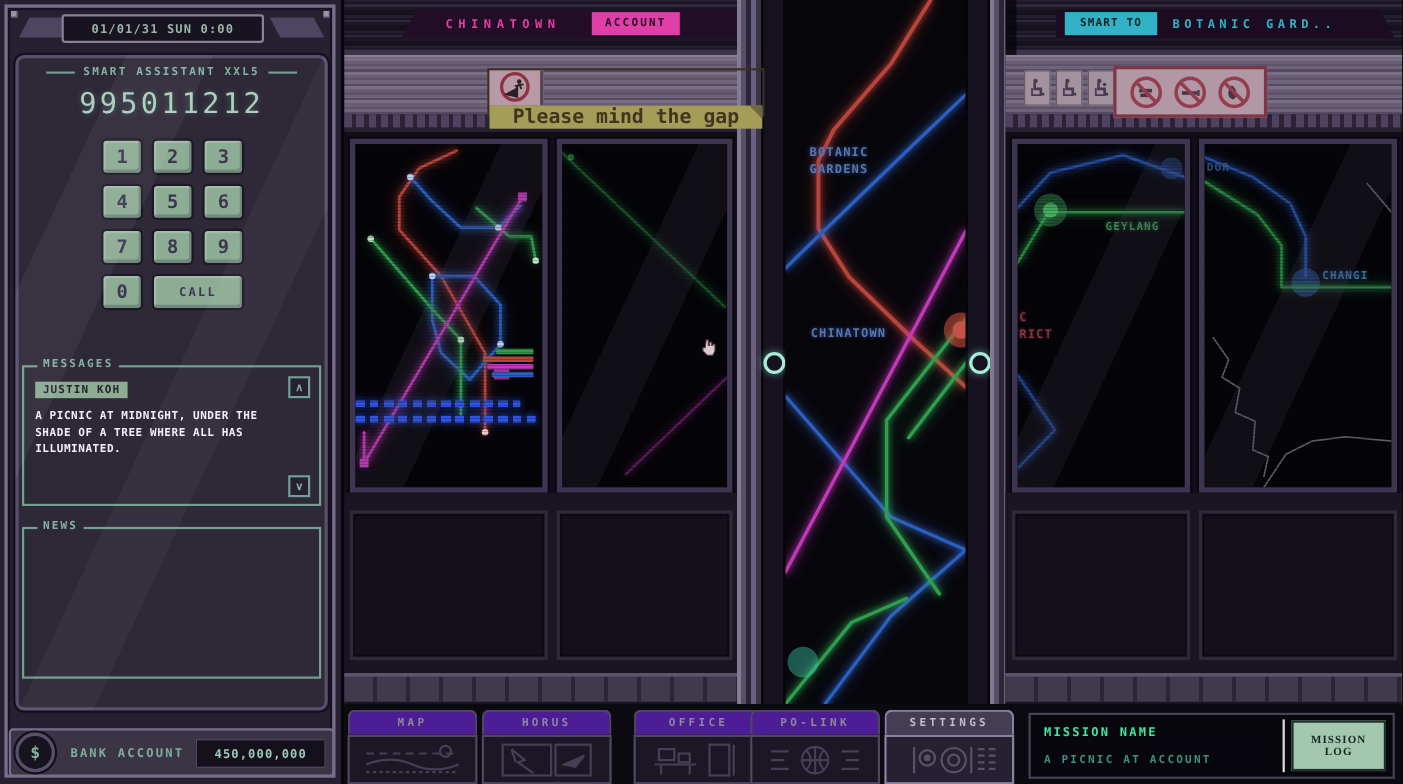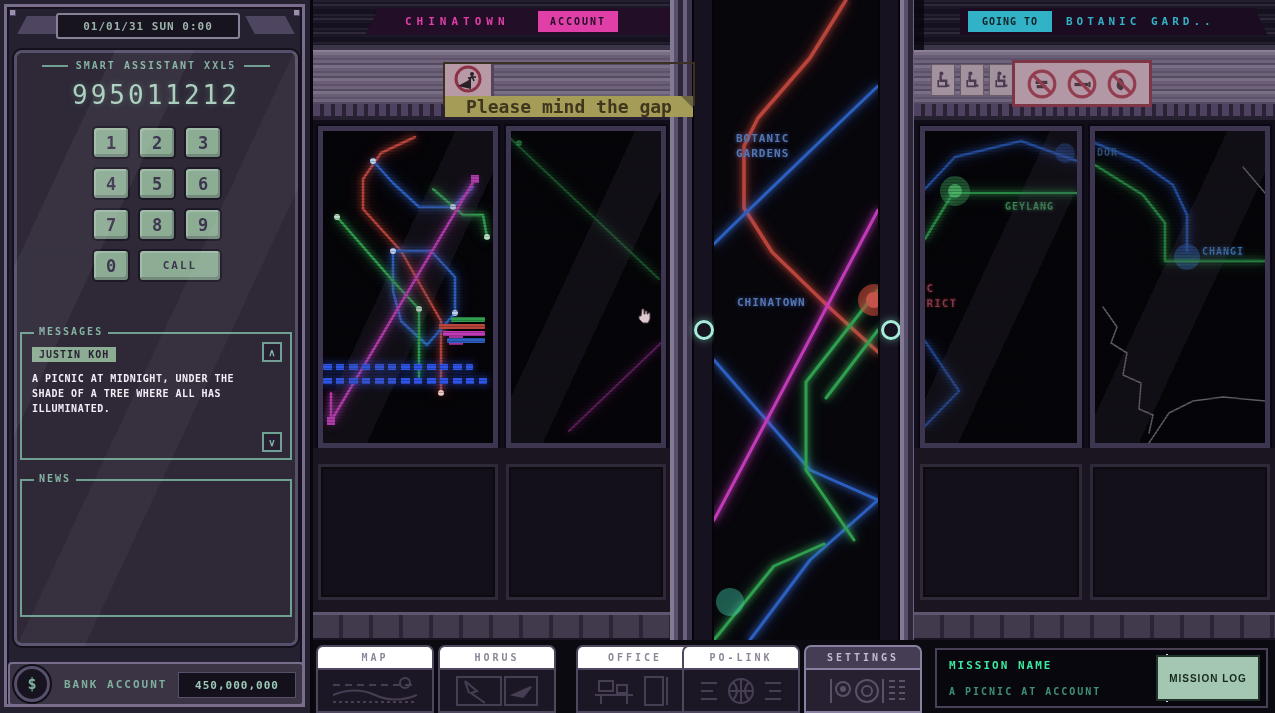--- a/index.html
+++ b/index.html
@@ -135,35 +135,35 @@
   .girder{background:#403a4c;border-top:3px solid #5e5670;border-bottom:4px solid #191422;box-sizing:border-box;
           background-image:repeating-linear-gradient(90deg,transparent 0 26px,#2b2535 26px 30px);}
   .gird-l{left:313px;top:612px;width:357px;height:30px;}
   .gird-r{left:914px;top:612px;width:361px;height:30px;}
 
   .hand-cursor{left:637px;top:308px;z-index:8;}
 
   
   .hud{left:313px;top:640px;width:962px;height:73px;background:#0c0a11;z-index:5;}
   .tab{position:absolute;width:118px;height:68px;top:5px;}
-  .tab-header{height:23px;background:#ffffff;border:2px solid #4f475e;border-bottom:none;border-radius:7px 7px 0 0;
+  .tab-header{height:23px;background:#4c1d95;border:2px solid #4f475e;border-bottom:none;border-radius:7px 7px 0 0;
               color:#8e8699;font-size:10px;font-weight:bold;letter-spacing:3px;display:flex;align-items:center;justify-content:center;box-sizing:border-box;}
   .tab-body{height:45px;border:2px solid #4f475e;background:#1c1725;display:flex;align-items:center;justify-content:center;box-sizing:border-box;}
   .tab.active .tab-header{background:#453d54;color:#c4bbd2;border-color:#8a80a2;}
   .tab.active .tab-body{background:#262030;border-color:#8a80a2;}
   .tab-icon{stroke:#473e54;fill:none;stroke-width:2;}
   .tab.active .tab-icon{stroke:#5a5068;}
 
   .mission{left:622px;top:8px;width:333px;height:60px;background:#08070d;border:2px solid #4a4156;box-sizing:border-box;}
   .mission-heading{left:12px;top:9px;color:#3de8a0;font-size:11px;font-weight:bold;letter-spacing:2px;}
   .mission-name{left:12px;top:36px;color:#3f8f78;font-size:10px;font-weight:bold;letter-spacing:2px;}
   .mission-divider{right:98px;top:4px;width:2px;height:48px;background:#d8e4da;}
-  .mission-log-btn{right:6px;top:5px;width:104px;height:46px;background:#a3c7b0;border:2px solid #1f3328;color:#16281e;
+  .mission-log-btn{right:6px;top:5px;width:86px;height:46px;background:#a3c7b0;border:2px solid #1f3328;color:#16281e;
                    font-size:10px;font-weight:bold;letter-spacing:1px;display:flex;align-items:center;justify-content:center;
-                   box-sizing:border-box;font-family:Liberation Sans, sans-serif;}
+                   box-sizing:border-box;font-family:Liberation Serif, serif;}
 </style>
 </head>
 <body>
 
 <div class="screen">
 
   <div class="abs left-panel"></div>
   <div class="abs left-frame"></div>
   <div class="abs screw" style="left:10px;top:10px;"></div>
   <div class="abs screw" style="left:294px;top:10px;"></div>
@@ -217,21 +217,21 @@
 
   <div class="abs train-bg"></div>
   <div class="abs top-strip"></div>
   <div class="abs top-strip-dark"></div>
 
   <div class="abs sign-left">
     <span class="station">CHINATOWN</span>
     <span class="status-chip">ACCOUNT</span>
   </div>
   <div class="abs sign-right">
-    <span class="goingto-chip">GOING TO</span>
+    <span class="goingto-chip">SMART TO</span>
     <span class="dest">BOTANIC GARD..</span>
   </div>
 
   <div class="abs wall wall-l"></div>
   <div class="abs wall wall-r"></div>
   <div class="abs dash-strip ds-l"></div>
   <div class="abs dash-strip ds-r"></div>
   <div class="abs wall-base wb-l"></div>
   <div class="abs wall-base wb-r"></div>
 

